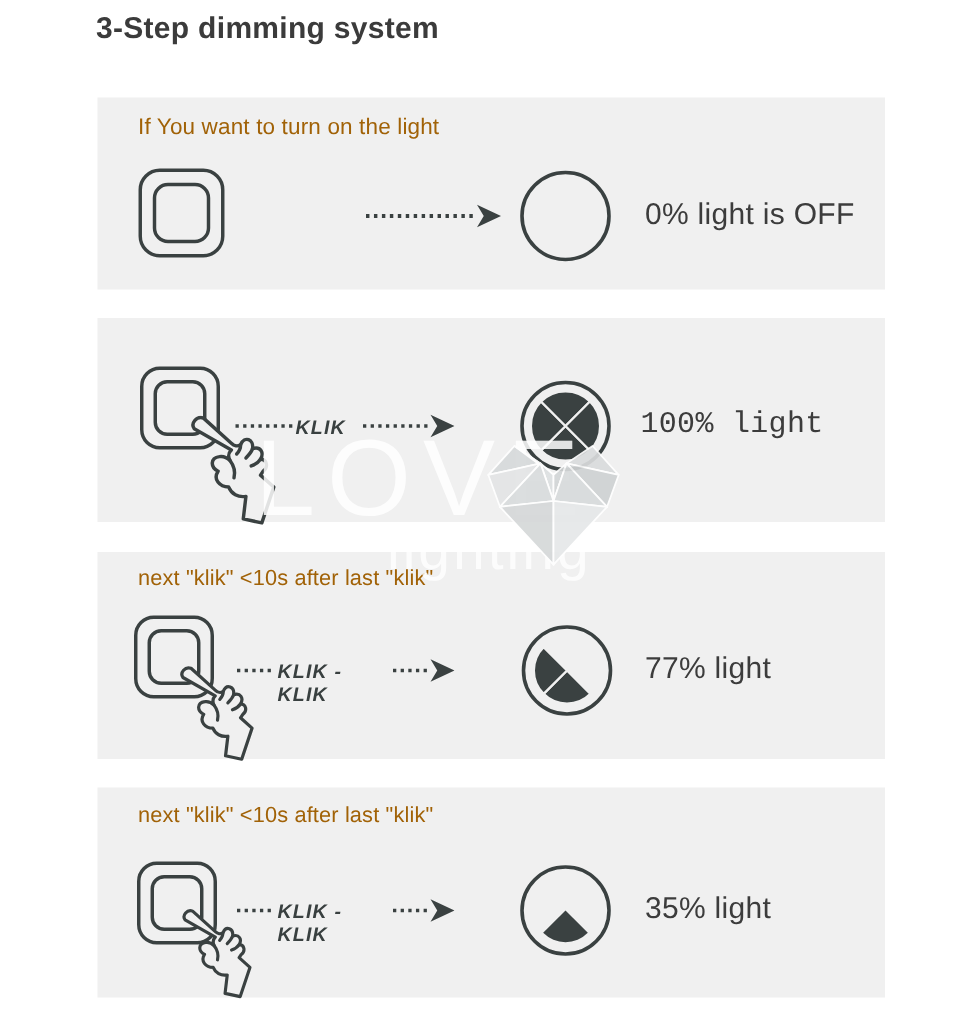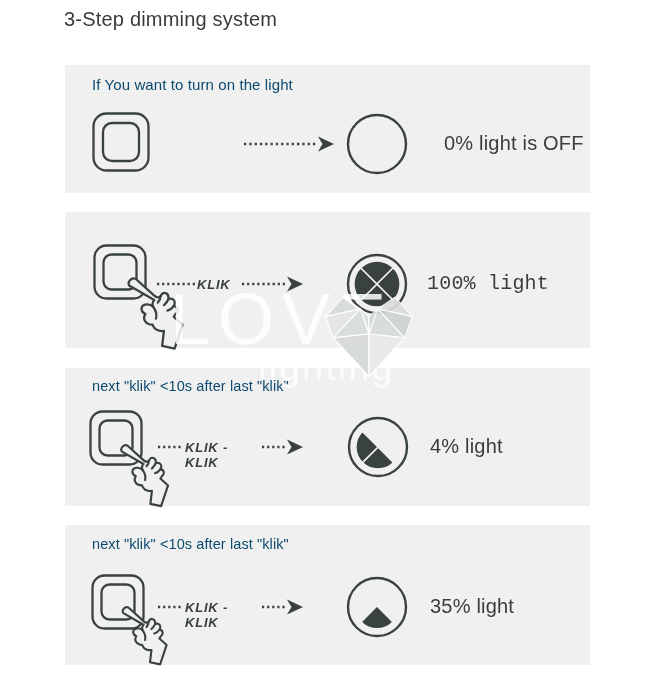--- a/index.html
+++ b/index.html
@@ -4,28 +4,28 @@
 <style>
   html,body{margin:0;padding:0;}
   body{
     width:650px;height:677px;position:relative;overflow:hidden;
     background:#ffffff;
     font-family:"Liberation Sans", sans-serif;
     color:#3d3d3d;
   }
   .abs{position:absolute;}
   .page-title{
-    left:64px;top:8px;font-size:20px;font-weight:400;
+    left:64px;top:8px;font-size:20px;font-weight:700;
     color:#3b3b3b;letter-spacing:.2px;
   }
   .panel{
     left:65px;width:525px;background:#f0f0f0;z-index:1;
   }
   .caption{
-    font-size:15px;font-weight:500;color:#0c4a6e;letter-spacing:.1px;z-index:2;
+    font-size:15px;font-weight:500;color:#a16207;letter-spacing:.1px;z-index:2;
   }
   .state-label{
     font-size:20px;font-weight:500;color:#3c3c3c;letter-spacing:.2px;z-index:2;
   }
   .klik{
     font-size:13px;font-weight:700;color:#394040;letter-spacing:.8px;
     text-align:left;z-index:2;font-style:italic;
   }
   svg{display:block;}
   .z2{z-index:2;}
@@ -54,21 +54,21 @@
 
 <svg class="abs z2" style="left:243px;top:136px;" width="92" height="16" viewBox="0 0 92 16">
   <line x1="1" y1="8" x2="73" y2="8" stroke="#3a4141" stroke-width="2.6" stroke-dasharray="2.3 3"></line>
   <polygon points="75,0.5 91,8 75,15.5 79.5,8" fill="#3a4141"></polygon>
 </svg>
 
 <svg class="abs z2" style="left:346px;top:112px;" width="62" height="64" viewBox="0 0 62 64">
   <circle cx="31" cy="32" r="29" fill="none" stroke="#3a4141" stroke-width="2.4"></circle>
 </svg>
 
-<div class="abs state-label" style="left:430px;top:132px;margin-left:14px;">0% light is OFF</div>
+<div class="abs state-label" style="left:430px;top:132px;">0% light is OFF</div>
 
 <div class="abs panel" style="top:212px;height:136px;"></div>
 
 <svg class="abs z2" style="left:93px;top:244px;" width="54" height="56" viewBox="0 0 54 56">
   <rect x="1.5" y="1.5" width="51" height="53" rx="12" fill="none" stroke="#3a4141" stroke-width="2.3"></rect>
   <rect x="10.5" y="10.5" width="33" height="35" rx="8" fill="none" stroke="#3a4141" stroke-width="2.3"></rect>
 </svg>
 
 <svg class="abs z2" style="left:156px;top:277px;" width="40" height="14" viewBox="0 0 40 14">
   <line x1="1" y1="7" x2="39" y2="7" stroke="#3a4141" stroke-width="2.4" stroke-dasharray="2.2 2.9"></line>
@@ -119,21 +119,21 @@
 </svg>
 
 <svg class="abs z2" style="left:347px;top:415px;" width="62" height="64" viewBox="0 0 62 64">
   <circle cx="31" cy="32" r="29" fill="none" stroke="#3a4141" stroke-width="2.4"></circle>
   <g fill="#3a4141" stroke="#f0f0f0" stroke-width="1.5">
     <path d="M31,32 L46.6,47.6 A22 22 0 0 1 15.4,47.6 Z"></path>
     <path d="M31,32 L15.4,47.6 A22 22 0 0 1 15.4,16.4 Z"></path>
   </g>
 </svg>
 
-<div class="abs state-label" style="left:430px;top:435px;">4% light</div>
+<div class="abs state-label" style="left:430px;top:435px;">77% light</div>
 
 <svg class="abs z2" style="left:111px;top:444px;" width="68" height="66" viewBox="0 0 72 86">
   <g stroke="#3a4141" stroke-width="2.8" stroke-linecap="round" stroke-linejoin="round">
     <path fill="#f0f0f0" d="M13,2 L34,21 c2,2 5,2.5 7,1 c3,-7 10,-4 9,3 c6,-2 9,3 6,8 c5,0 6,6 2,9 l-2,3 l10,9 l-9,27 l-14,-3 l2,-17 c-6,1 -11,-2 -13,-7 c-7,0 -12,-6 -8,-12 c-6,-3 -6,-10 1,-11 c3,-0.5 6,1 8,3 c-2,-4 -1,-6 1,-8 L6,10 c-3,-4 2,-10 7,-8 Z"></path>
     <path fill="none" d="M41,22 c0,3 -1,5 -3,7"></path>
     <path fill="none" d="M50,25 c-1,3 -3,5 -5,7"></path>
     <path fill="none" d="M56,33 c-2,3 -4,4 -7,5"></path>
     <path fill="none" d="M33,34 c3,4 4,9 3,13"></path>
   </g>
 </svg>

